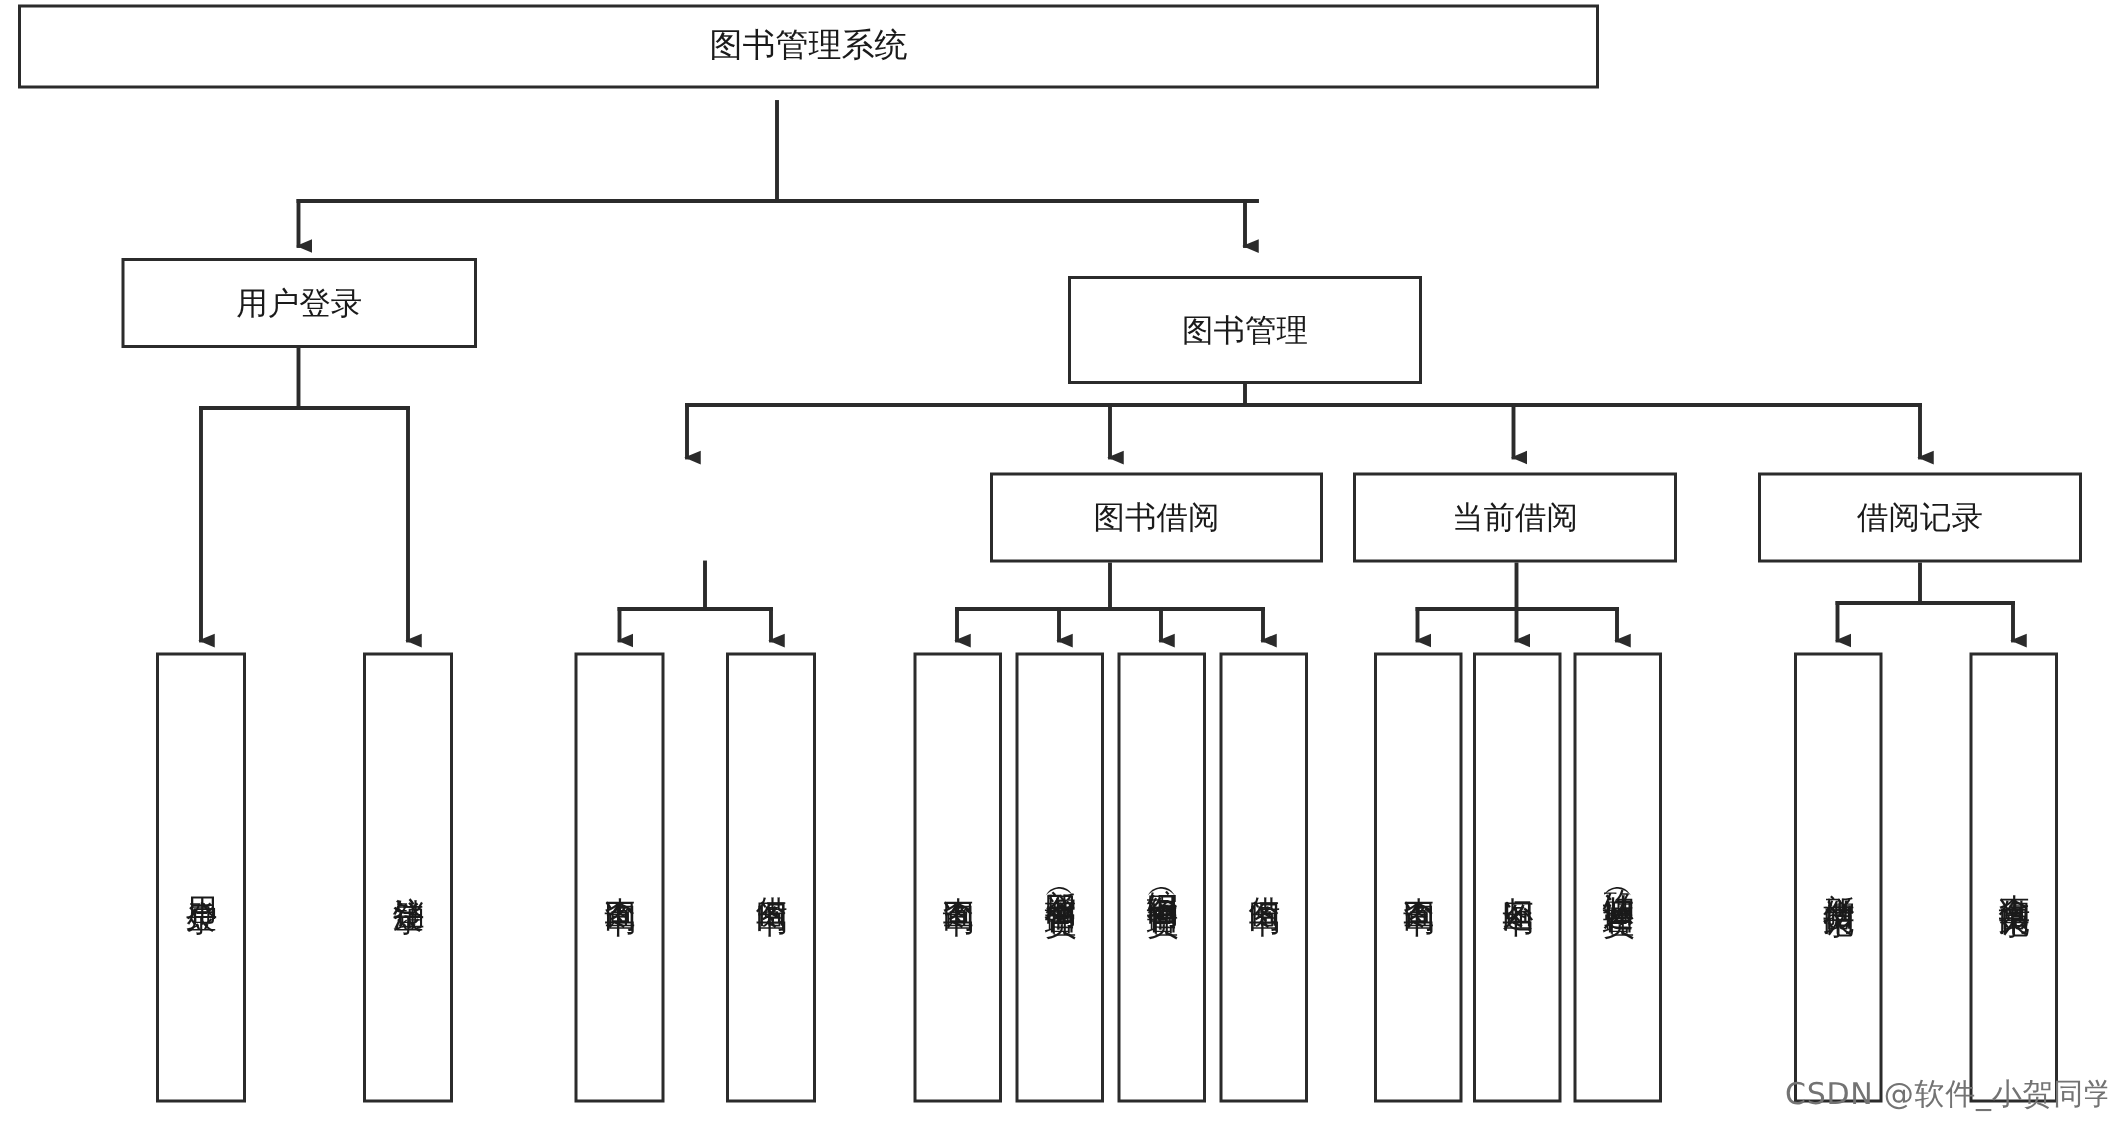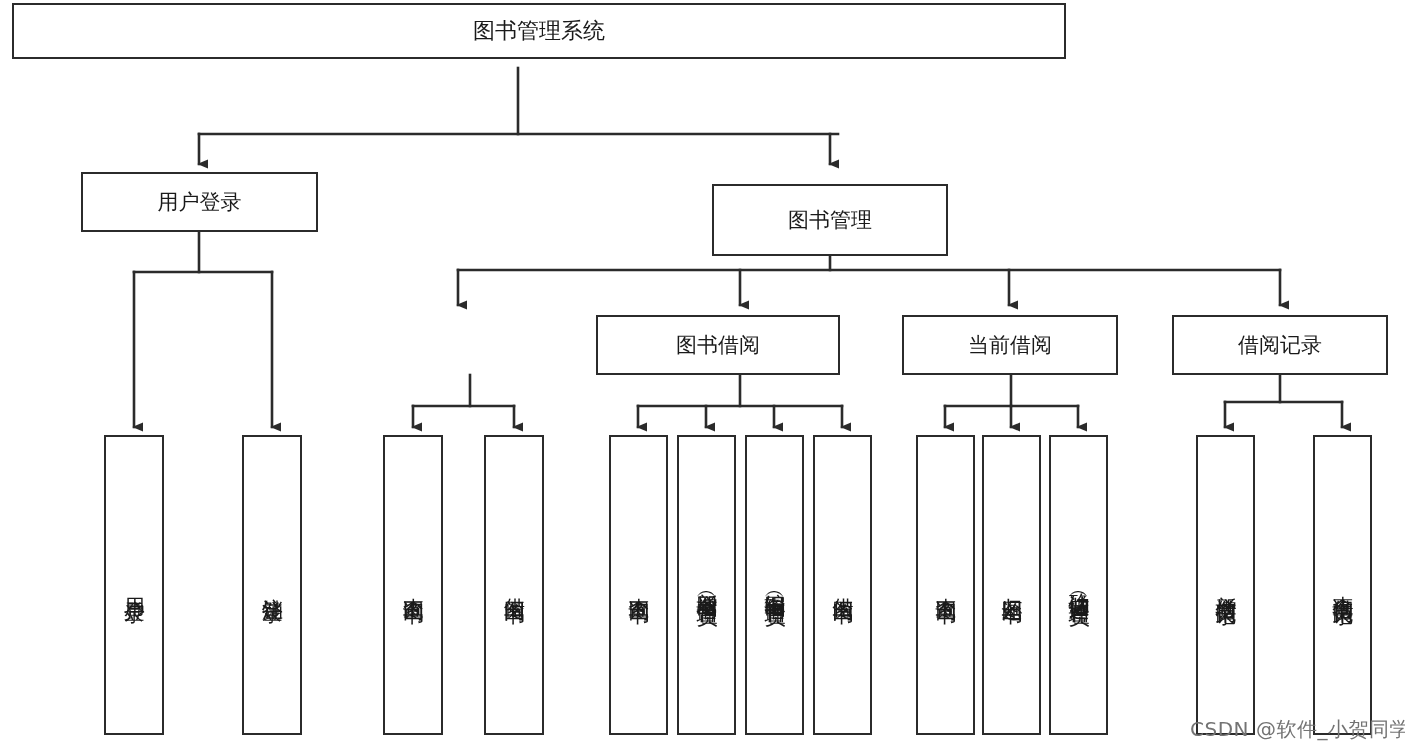--- a/index.html
+++ b/index.html
@@ -126,21 +126,21 @@
 
   <div class="node horiz" style="left:81px; top:172px; width:237px; height:60px;">
     <span class="node-label">用户登录</span>
   </div>
 
   <div class="node horiz" style="left:712px; top:172px; width:236px; height:72px;margin-top:12px;">
     <span class="node-label">图书管理</span>
   </div>
 
 
-  <div class="node horiz" style="left:596px; top:315px; width:244px; height:60px;">
+  <div class="node horiz" style="left:660px; top:315px; width:222px; height:60px;">
     <span class="node-label">图书借阅</span>
   </div>
 
   <div class="node horiz" style="left:1172px; top:315px; width:216px; height:60px;">
     <span class="node-label">借阅记录</span>
   </div>
 
   <div class="node horiz" style="left:902px; top:315px; width:216px; height:60px;">
     <span class="node-label">当前借阅</span>
   </div>

